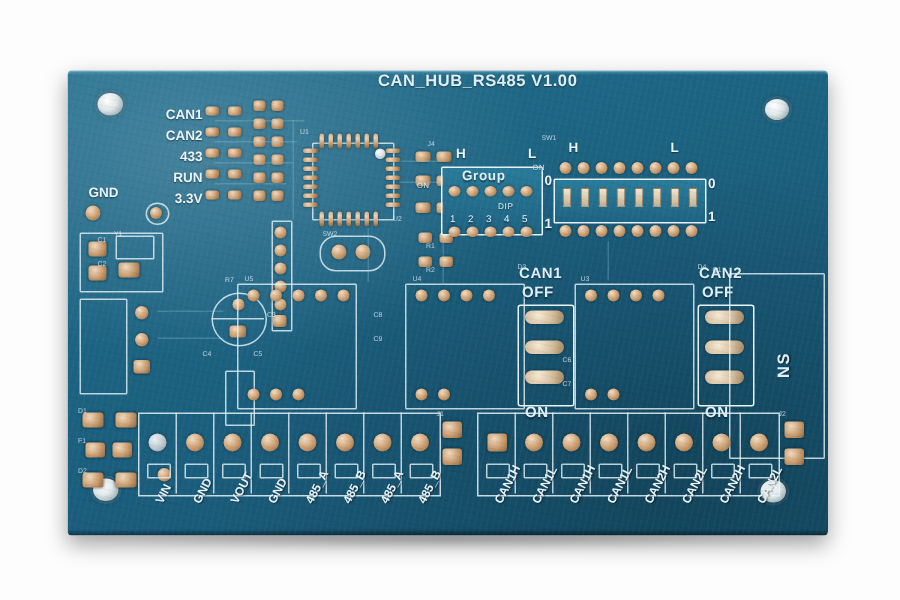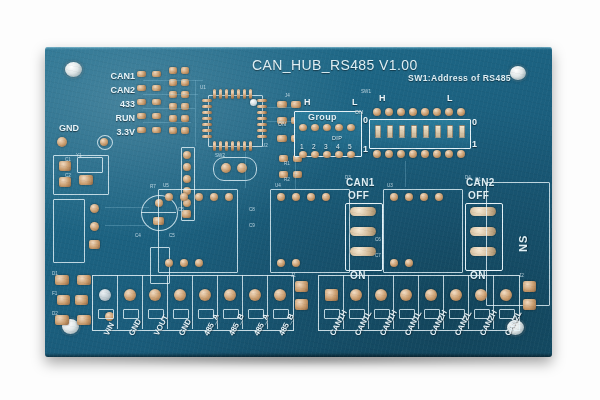--- a/index.html
+++ b/index.html
@@ -55,21 +55,21 @@
     box-shadow:0 0 2px rgba(0,0,0,.5);}
   .pad.tin{background:radial-gradient(circle at 35% 30%,#eef3f6,#bcc8ce 55%,#82909a 100%);}
   .hole{position:absolute;border-radius:50%;
     background:radial-gradient(circle at 38% 32%,#ffffff,#dfe6e7 45%,#9fb0b5 80%,#6d8087 100%);
     box-shadow:0 0 4px rgba(0,0,0,.45), 0 0 0 2px rgba(255,255,255,.10);}
 
   
   .trace{position:absolute;background:rgba(150,205,225,.28);}
 
   
-  #title{left:252px;top:49px;font-size:14px;line-height:11.6px;font-weight:normal;margin-top:11px;}
+  #title{left:252px;top:49px;font-size:11px;line-height:11.6px;font-weight:bold;}
   #swnote{left:408px;top:73px;font-size:8.6px;line-height:10px;font-weight:bold;}
 
   
   .dipwrap{position:absolute;}
   .dipbody{position:absolute;border:1.5px solid #e6f3f8;border-radius:1px;
            background:linear-gradient(#2a7b9a,#1e6382);}
   .dipslot{position:absolute;width:4px;height:11px;border-radius:1px;
            background:linear-gradient(#f2e6cf,#c7b393);border:.5px solid rgba(0,0,0,.3);}
   .dipnum{position:absolute;font-size:6.5px;color:#e6f4fa;text-shadow:0 1px 1px rgba(0,0,0,.5);}
   .hl{position:absolute;font-size:9px;font-weight:bold;color:#eaf6fb;text-shadow:0 1px 1px rgba(0,0,0,.5);}
@@ -106,21 +106,20 @@
     <div class="hole" style="left:20px;top:15px;width:17px;height:15px;"></div>
     <div class="hole" style="left:465px;top:19px;width:16px;height:14px;"></div>
     <div class="hole" style="left:17px;top:272px;width:17px;height:15px;"></div>
     <div class="hole" style="left:462px;top:273px;width:17px;height:15px;"></div>
 
     <div class="silk" id="title" style="left:207px;top:2px;">
       <div>CAN_HUB_RS485  V1.00</div>
     </div>
 
     <div class="silk" id="swnote" style="left:363px;top:26px;">
-      <div>SW1:Address of RS485</div>
     </div>
 
     <div class="ledlbl" style="left:42px;top:24px;width:48px;">CAN1</div>
     <div class="ledlbl" style="left:42px;top:38px;width:48px;">CAN2</div>
     <div class="ledlbl" style="left:42px;top:52px;width:48px;">433</div>
     <div class="ledlbl" style="left:42px;top:66px;width:48px;">RUN</div>
     <div class="ledlbl" style="left:42px;top:80px;width:48px;">3.3V</div>
     <div class="ledlbl" style="left:4px;top:76px;width:30px;">GND</div>
 
     <div>

